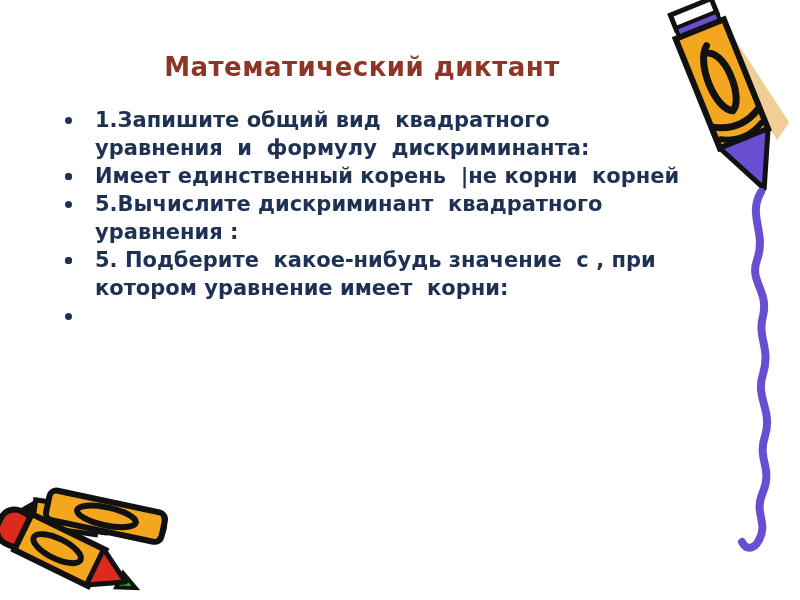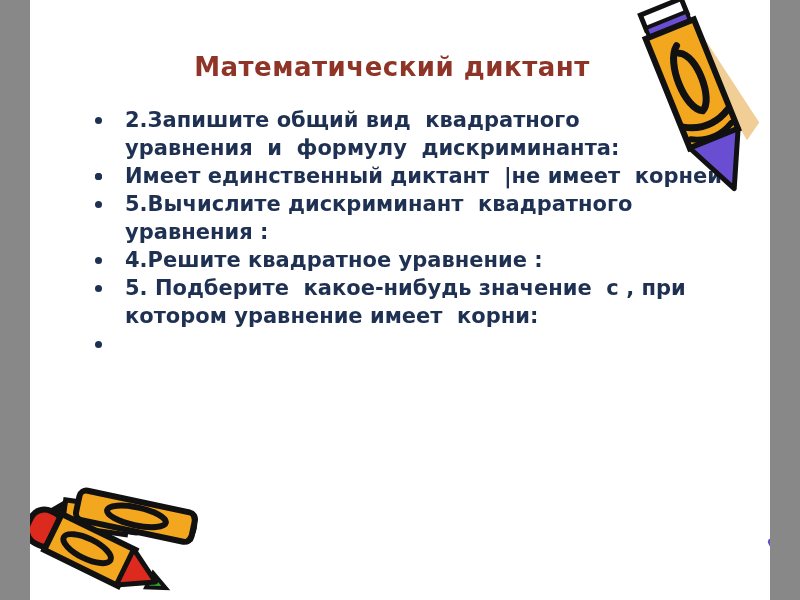--- a/index.html
+++ b/index.html
@@ -1,18 +1,18 @@
 <!DOCTYPE html>
 <html style="--background: #FFFFFF; --title-text: #8E3528; --body-text: #1F3153; --crayon-yellow: #F2A71F; --crayon-purple: #6A4ED2; --crayon-red: #DD2A1E; --crayon-green: #2FA12F; --outline-black: #111111; --shadow-tan: #F0CE96;"><head>
 <meta charset="utf-8">
 <style>
   html, body { margin: 0; padding: 0; background: #888; }
   .slide {
     position: relative;
-    width: 740px; height: 600px;
+    width: 800px; height: 600px;
     margin: 0 auto;
     background: var(--background, #fff);
     overflow: hidden;
     font-family: "DejaVu Sans", "Liberation Sans", sans-serif;
   }
   .title {
     position: absolute;
     top: 50px; left: 0;
     width: 724px;
     margin: 0;
@@ -65,38 +65,37 @@
 </head>
 <body>
 
 <div class="slide">
 
   <h1 class="title">Математический диктант</h1>
 
   <ul class="bullets">
     <li>
       <span class="bullet-dot"></span>
-      <span class="bullet-text">2.Запишите общий вид  квадратного
+      <span class="bullet-text">1.Запишите общий вид  квадратного
 уравнения  и  формулу  дискриминанта:</span>
     </li>
     <li>
       <span class="bullet-dot"></span>
     </li>
     <li>
       <span class="bullet-dot"></span>
-      <span class="bullet-text">Имеет единственный диктант  |не имеет  корней</span>
+      <span class="bullet-text">Имеет единственный корень  |не корни  корней</span>
     </li>
     <li>
       <span class="bullet-dot"></span>
       <span class="bullet-text">5.Вычислите дискриминант  квадратного
 уравнения :</span>
     </li>
     <li>
       <span class="bullet-dot"></span>
-      <span class="bullet-text">4.Решите квадратное уравнение :</span>
     </li>
     <li>
       <span class="bullet-dot"></span>
       <span class="bullet-text">5. Подберите  какое-нибудь значение  с , при
 котором уравнение имеет  корни:</span>
     </li>
     <li>
       <span class="bullet-dot"></span>
     </li>
   </ul>

